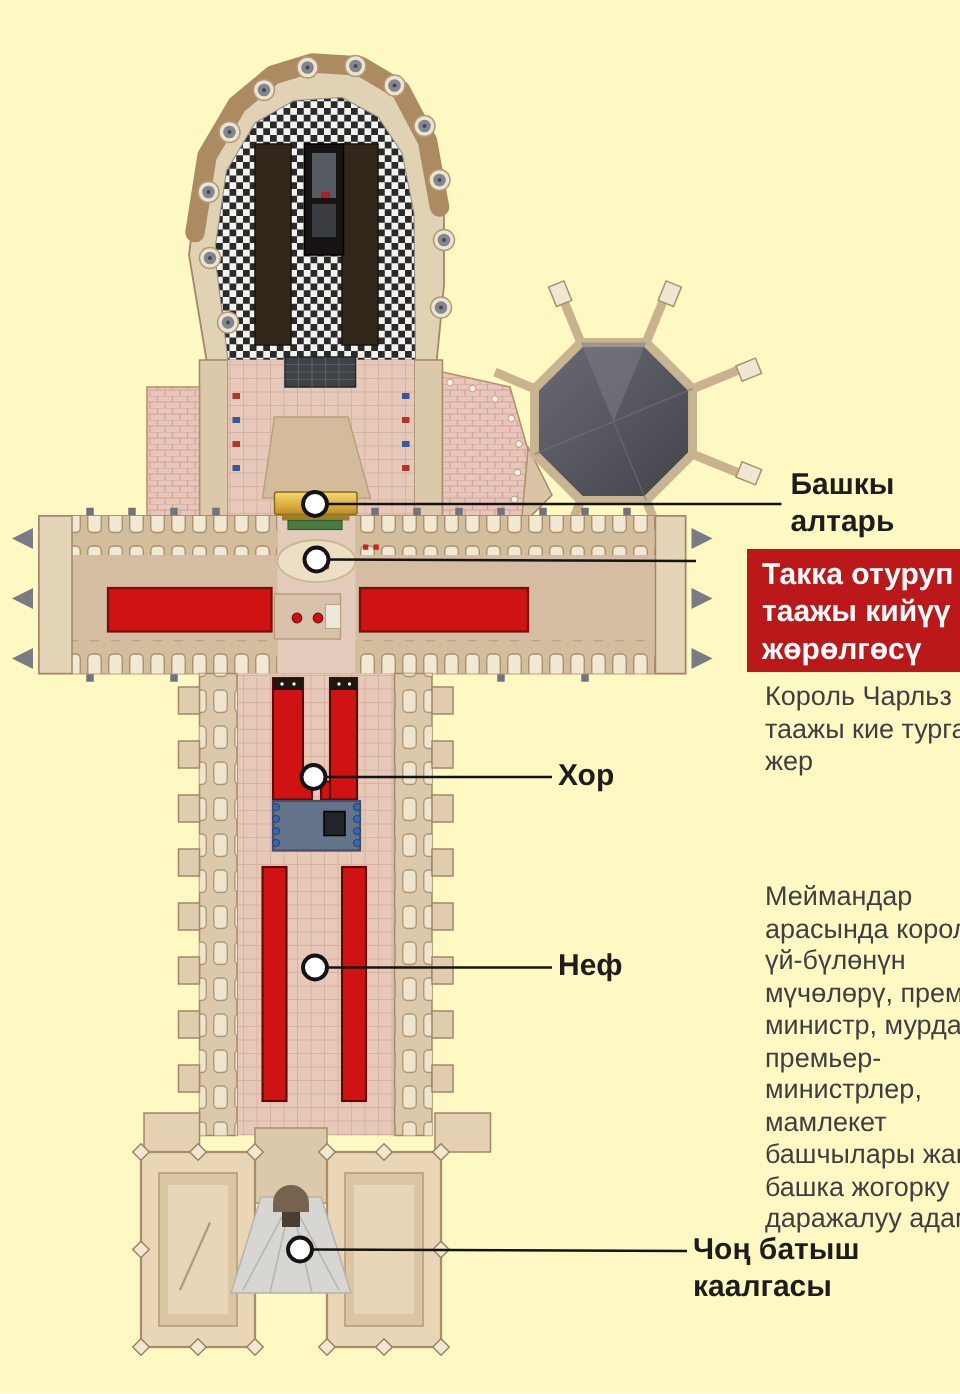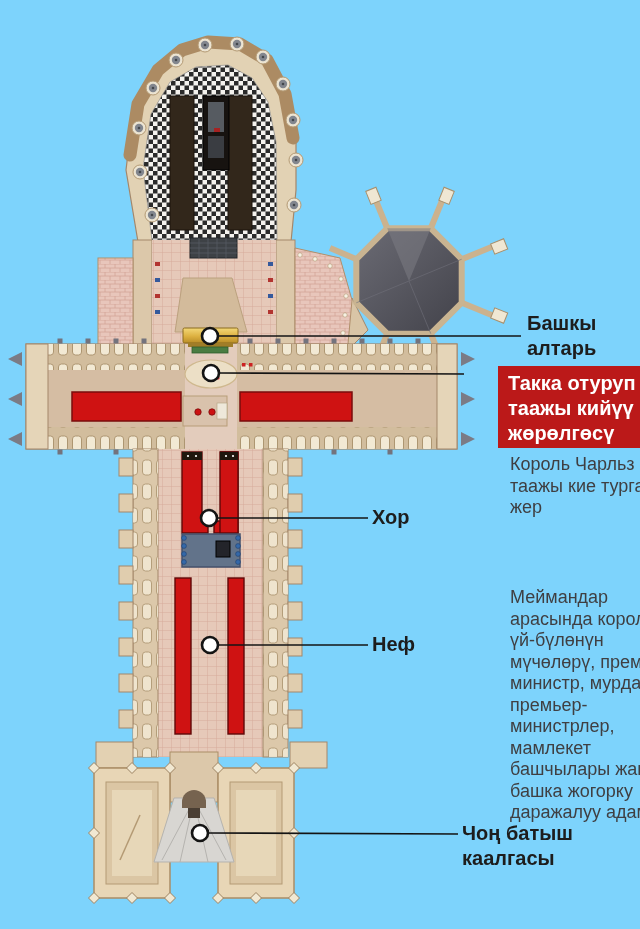--- a/index.html
+++ b/index.html
@@ -1,16 +1,16 @@
 <!DOCTYPE html>
 <html><head>
 <meta charset="utf-8">
 <style>
   html,body{margin:0;padding:0;background:#fff;}
-  #stage{position:relative;width:640px;height:929px;background:#7dd3fc;
+  #stage{position:relative;width:640px;height:929px;background:#fef9c3;
          font-family:"Liberation Sans",sans-serif;overflow:hidden;}
   #plan-svg{position:absolute;left:0;top:0;}
   .label-bold{position:absolute;font-weight:700;font-size:20px;line-height:25px;color:#1d1d1d;}
   .redbox{position:absolute;background:#bb1919;color:#ffffff;font-weight:700;
           font-size:20px;line-height:25px;padding:5px 10px 7px 10px;box-sizing:border-box;margin-left:32px;}
   .desc{position:absolute;font-weight:400;font-size:18px;line-height:21.5px;color:#3f3f42;margin-left:48px;}
 </style>
 </head>
 <body>
 

